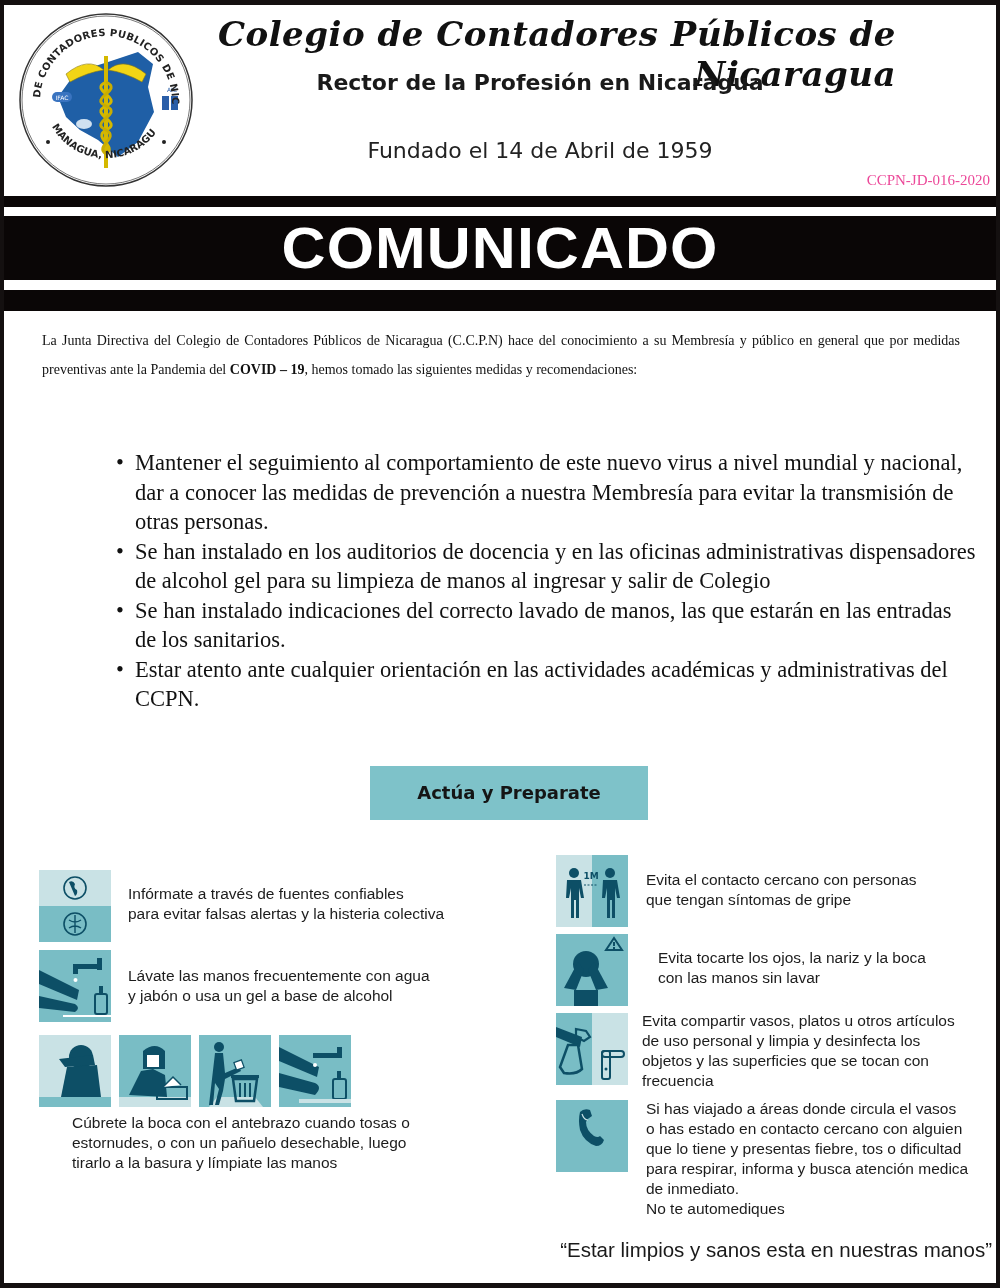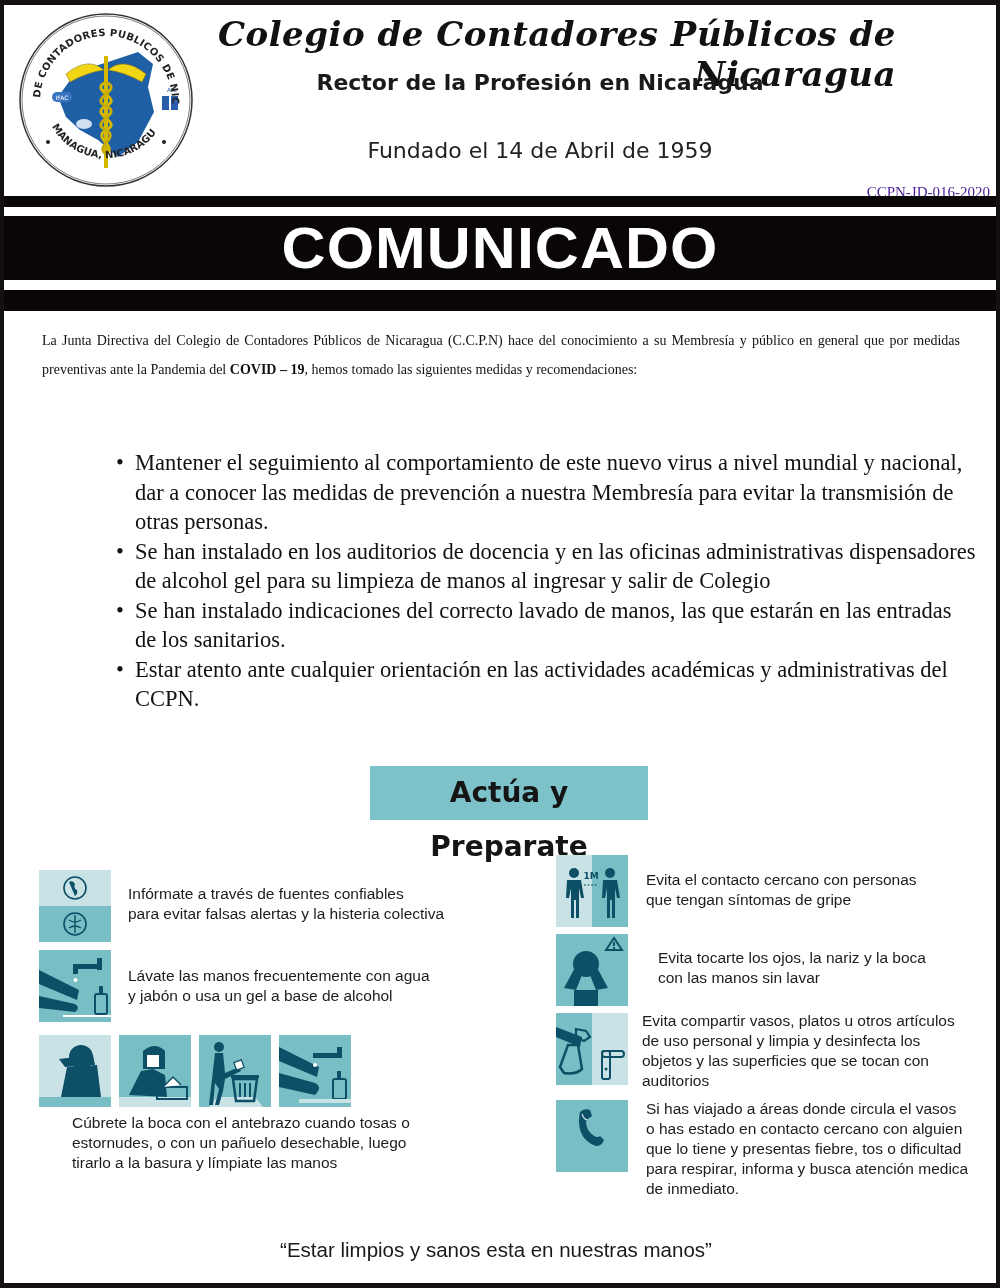--- a/index.html
+++ b/index.html
@@ -12,22 +12,22 @@
 
   
   .logo { position: absolute; left: 18px; top: 12px; width: 176px; height: 176px; }
   .title-script { position: absolute; left: 196px; top: 14px; width: 700px; text-align: right;
                   font-family: "DejaVu Serif", serif; font-style: italic; font-weight: bold;
                   font-size: 34px; letter-spacing: 0.5px; color: #111; }
   .subtitle { position: absolute; left: 250px; top: 70px; width: 580px; text-align: center;
               font-family: "DejaVu Sans", sans-serif; font-weight: bold; font-size: 22px; color: #1a1a1a; }
   .founded { position: absolute; left: 250px; top: 102px; width: 580px; text-align: center;
              font-family: "DejaVu Sans", sans-serif; font-size: 22px; color: #222; margin-top: 36px; }
-  .ref-code { position: absolute; right: 10px; top: 184px; font-family: "Liberation Serif", serif;
-              font-size: 15px; color: #4c1d95; }
+  .ref-code { position: absolute; right: 10px; top: 172px; font-family: "Liberation Serif", serif;
+              font-size: 15px; color: #ec4899; }
 
   .bar { position: absolute; left: 4px; width: 992px; background: #0a0606; }
   .bar-1 { top: 196px; height: 11px; }
   .bar-main { top: 216px; height: 64px; }
   .bar-3 { top: 290px; height: 21px; }
   .comunicado { position: absolute; left: 0; top: 216px; width: 1000px; height: 64px; line-height: 64px;
                 text-align: center; color: #ffffff; font-family: "Liberation Sans", sans-serif;
                 font-weight: bold; font-size: 58px; letter-spacing: 1px; transform: scaleX(1.05); }
 
   
@@ -36,27 +36,27 @@
   .intro b { font-weight: bold; }
 
   .bullets { position: absolute; left: 116px; top: 448px; width: 860px; list-style: none;
              font-family: "Liberation Serif", serif; font-size: 22.5px; line-height: 29.5px; color: #111; }
   .bullets li { position: relative; padding-left: 19px; }
   .bullets li .dot { position: absolute; left: 0; top: 0; }
 
   
   .act-banner { position: absolute; left: 370px; top: 766px; width: 278px; height: 54px; background: #7ec2c9;
                 text-align: center; line-height: 54px; font-family: "DejaVu Sans", sans-serif;
-                font-weight: bold; font-size: 28px; color: #151515; }
+                font-weight: bold; font-size: 18px; color: #151515; }
 
   
   .icon-box { position: absolute; width: 72px; height: 72px; overflow: hidden; }
   .tip-text { position: absolute; font-family: "Liberation Sans", sans-serif; font-size: 15.5px;
               line-height: 20px; color: #1c1c1c; }
-  .closing { position: absolute; left: 0; top: 1238px; width: 992px; text-align: center;
+  .closing { position: absolute; left: 0; top: 1238px; width: 992px; text-align: right;
              font-family: "Liberation Sans", sans-serif; font-size: 20.5px; color: #1a1a1a; }
   svg { display: block; }
 </style>
 </head>
 <body>
 
 <div class="frame"></div>
 
 <div class="logo">
   <svg width="176" height="176" viewBox="0 0 176 176">
@@ -238,31 +238,32 @@
     <path d="M12 32 L22 32 L26 56 Q20 62 8 60 L4 54 Z" fill="none" stroke="#0d4f66" stroke-width="2.5"></path>
     <rect x="46" y="38" width="8" height="28" rx="2" fill="none" stroke="#0d4f66" stroke-width="2"></rect>
     <rect x="46" y="38" width="22" height="6" rx="3" fill="none" stroke="#0d4f66" stroke-width="2"></rect>
     <circle cx="50" cy="56" r="1.5" fill="#0d4f66"></circle>
   </svg>
 </div>
 <div class="tip-text" style="left:642px;top:1011px;">
   <div>Evita compartir vasos, platos u otros artículos</div>
   <div>de uso personal y limpia y desinfecta los</div>
   <div>objetos y las superficies que se tocan con</div>
-  <div>auditorios</div>
+  <div>frecuencia</div>
 </div>
 
 <div class="icon-box" style="left:556px;top:1100px;">
   <svg width="72" height="72" viewBox="0 0 72 72">
     <rect width="72" height="72" fill="#79bdc5"></rect>
     <path d="M24 12 q4 -4 10 -2 l2 6 q-4 2 -6 6 q0 8 8 14 q4 2 6 0 l4 4 q-2 6 -8 6 q-12 -4 -16 -16 q-2 -10 0 -18 z" fill="#0d4f66"></path>
     <path d="M26 14 q2 6 6 6" stroke="#c9e2e5" stroke-width="1.2" fill="none"></path>
   </svg>
 </div>
 <div class="tip-text" style="left:646px;top:1099px;">
   <div>Si has viajado a áreas donde circula el vasos</div>
   <div>o has estado en contacto cercano con alguien</div>
   <div>que lo tiene y presentas fiebre, tos o dificultad</div>
   <div>para respirar, informa y busca atención medica</div>
   <div>de inmediato.</div>
+  <div>No te automediques</div>
 </div>
 
 <div class="closing">“Estar limpios y sanos esta en nuestras manos”</div>
 
 </body></html>

